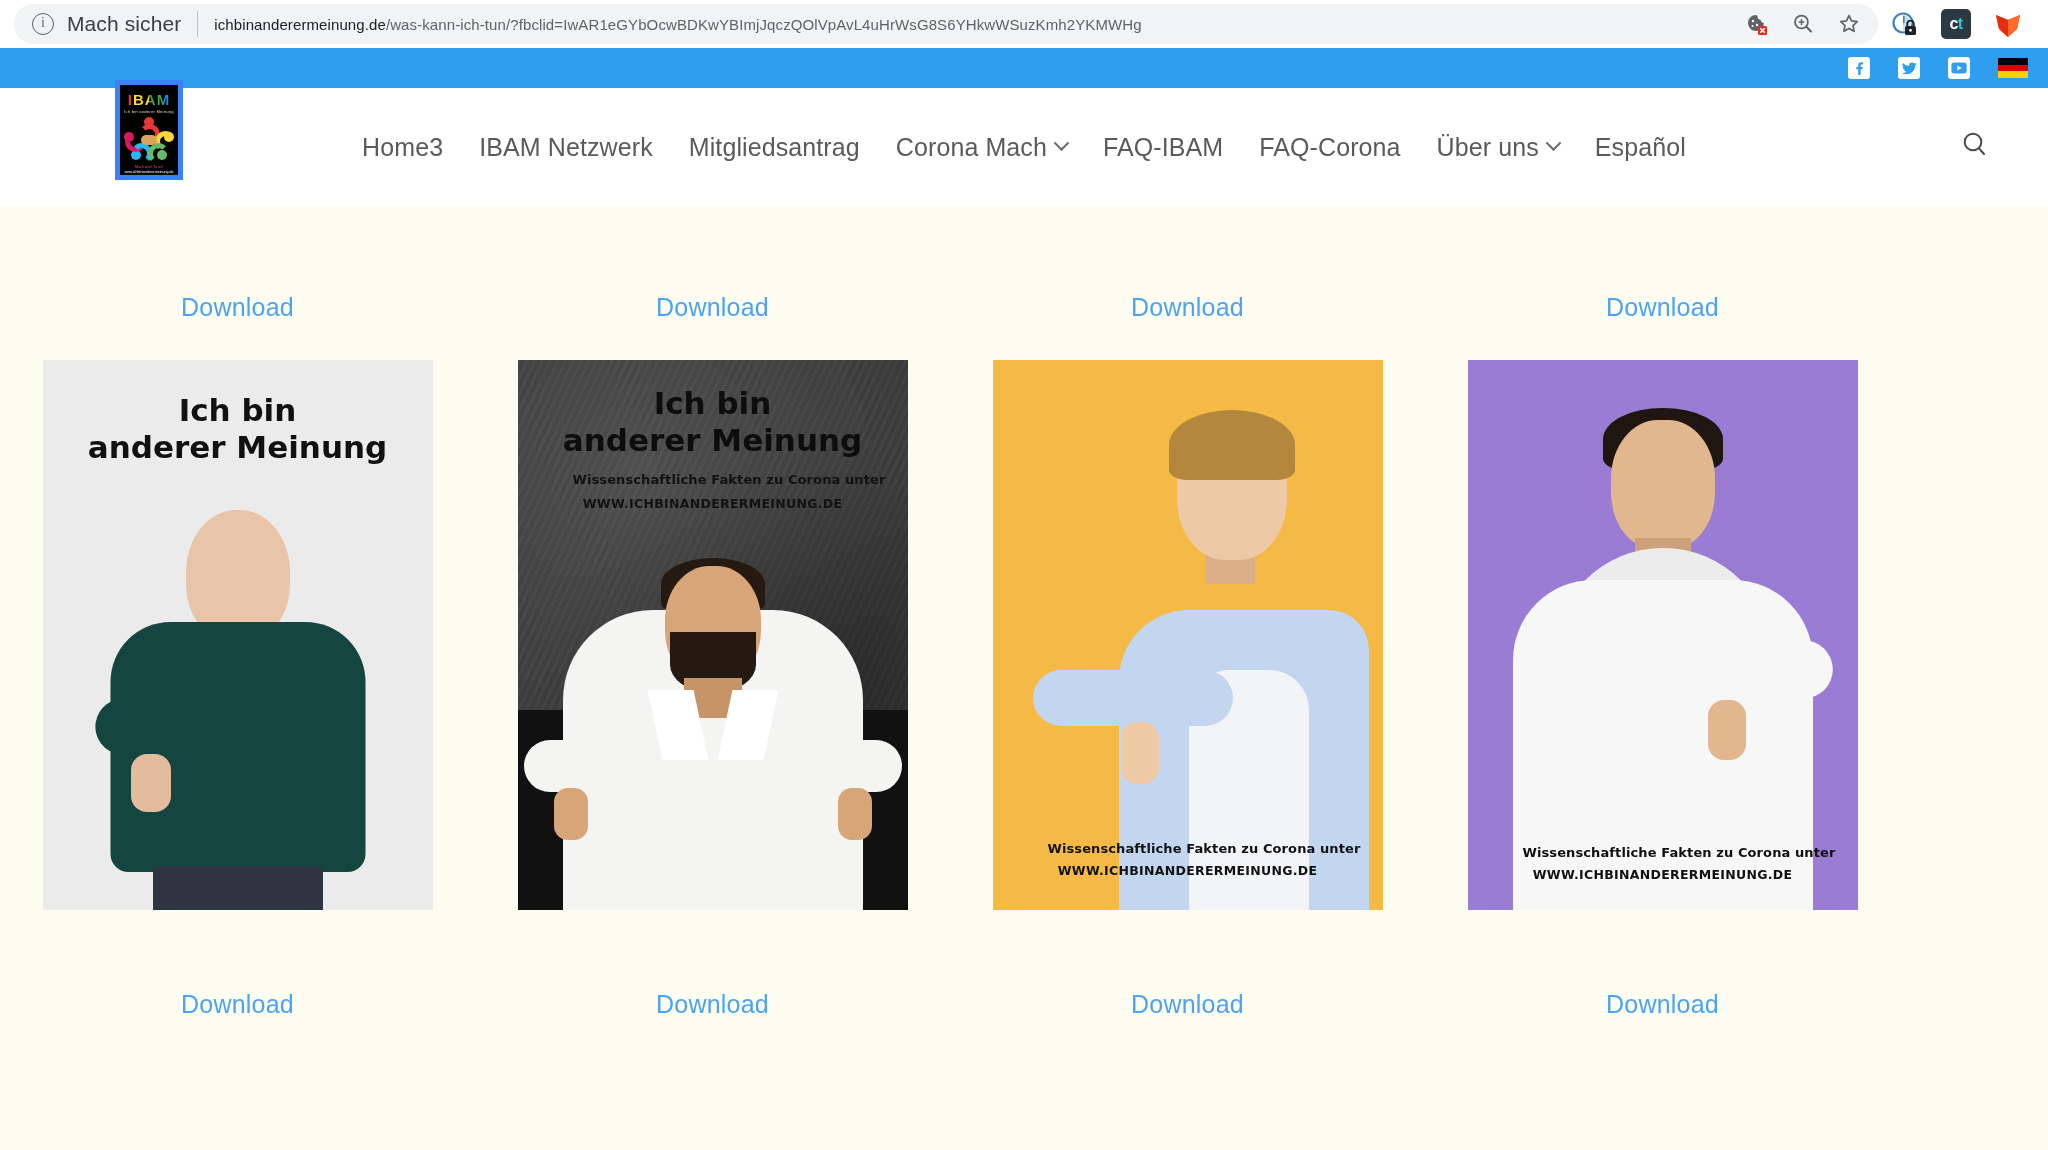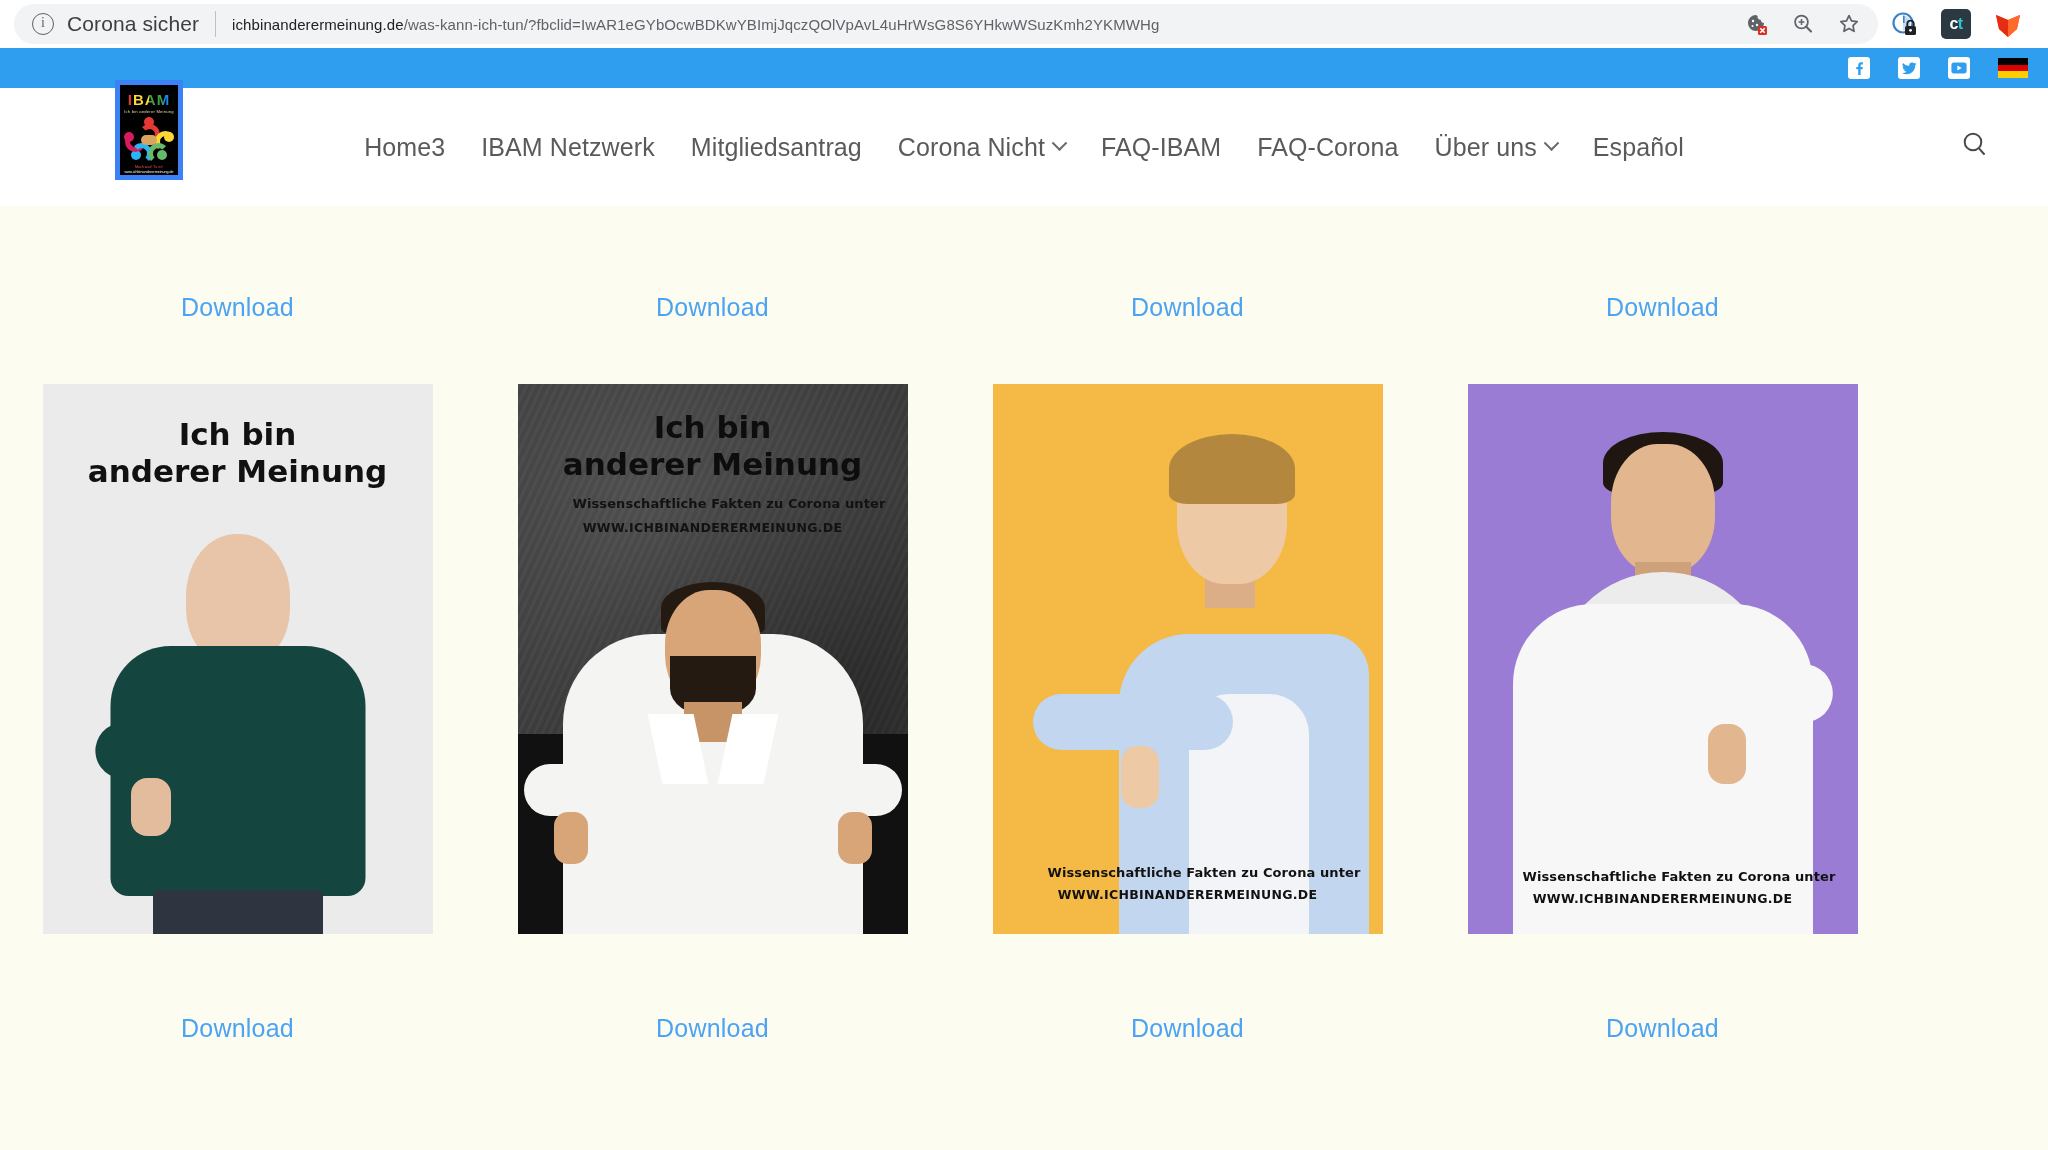--- a/index.html
+++ b/index.html
@@ -155,21 +155,21 @@
 
   .grid {
     display: grid; grid-template-columns: repeat(4, 1fr);
     column-gap: 0; width: 1900px; margin: 0 auto;
   }
   .dl-row-top { padding-top: 87px; }
   .dl {
     text-align: center; font-size: 25px; color: #4ba3f2;
     cursor: pointer; letter-spacing: .2px;
   }
-  .cards { margin-top: 62px; }
+  .cards { margin-top: 38px; }
   .card {
     width: 390px; height: 550px; margin: 0 auto;
     position: relative; overflow: hidden;
   }
   .dl-row-bot { margin-top: 80px; padding-bottom: 60px; }
 
   
   .p-title {
     position: absolute; left: 0; right: 0; text-align: center;
     font-weight: bold; line-height: 1.18; font-size: 31px;
@@ -354,21 +354,21 @@
     background: #e2b78f; border-radius: 16px;
   }
 </style>
 </head>
 <body>
 
 <div class="browser-bar">
 
   <div class="omnibox">
     <span class="info-icon"></span>
-    <span class="not-secure">Corona sicher</span>
+    <span class="not-secure">Mach sicher</span>
     <span class="omni-sep"></span>
     <span class="url-wrap"><span class="url-host">ichbinanderermeinung.de</span><span class="url-rest">/was-kann-ich-tun/?fbclid=IwAR1eGYbOcwBDKwYBImjJqczQOlVpAvL4uHrWsG8S6YHkwWSuzKmh2YKMWHg</span></span>
   </div>
 
   <div class="chrome-actions">
     <div class="pill-group">
       <div class="icon-btn">
         <svg width="24" height="24" viewBox="0 0 24 24">
           <path d="M11 3a8 8 0 1 0 8 8 3 3 0 0 1-3.2-3.3A3 3 0 0 1 12.6 4 8 8 0 0 0 11 3z" fill="#5f6368"></path>
           <circle cx="8" cy="9" r="1.2" fill="#fff"></circle>
@@ -469,21 +469,21 @@
       <span class="nav-item">
         <span>Home3</span>
       </span>
       <span class="nav-item">
         <span>IBAM Netzwerk</span>
       </span>
       <span class="nav-item">
         <span>Mitgliedsantrag</span>
       </span>
       <span class="nav-item">
-        <span>Corona Nicht</span>
+        <span>Corona Mach</span>
         <span class="caret"></span>
       </span>
       <span class="nav-item">
         <span>FAQ-IBAM</span>
       </span>
       <span class="nav-item">
         <span>FAQ-Corona</span>
       </span>
       <span class="nav-item">
         <span>Über uns</span>

